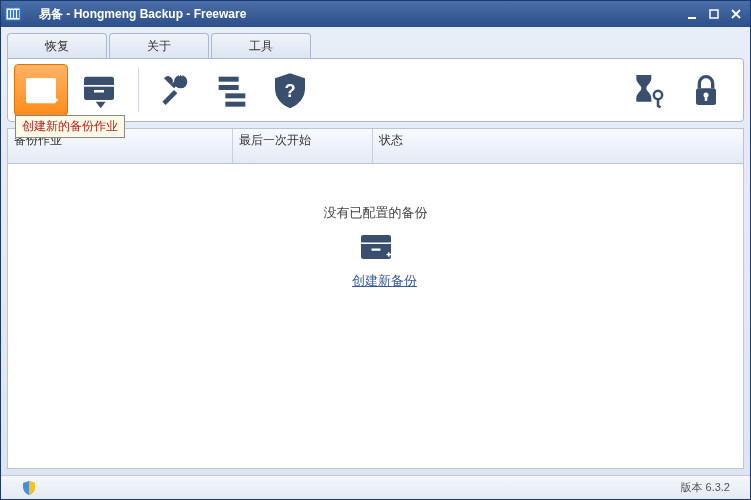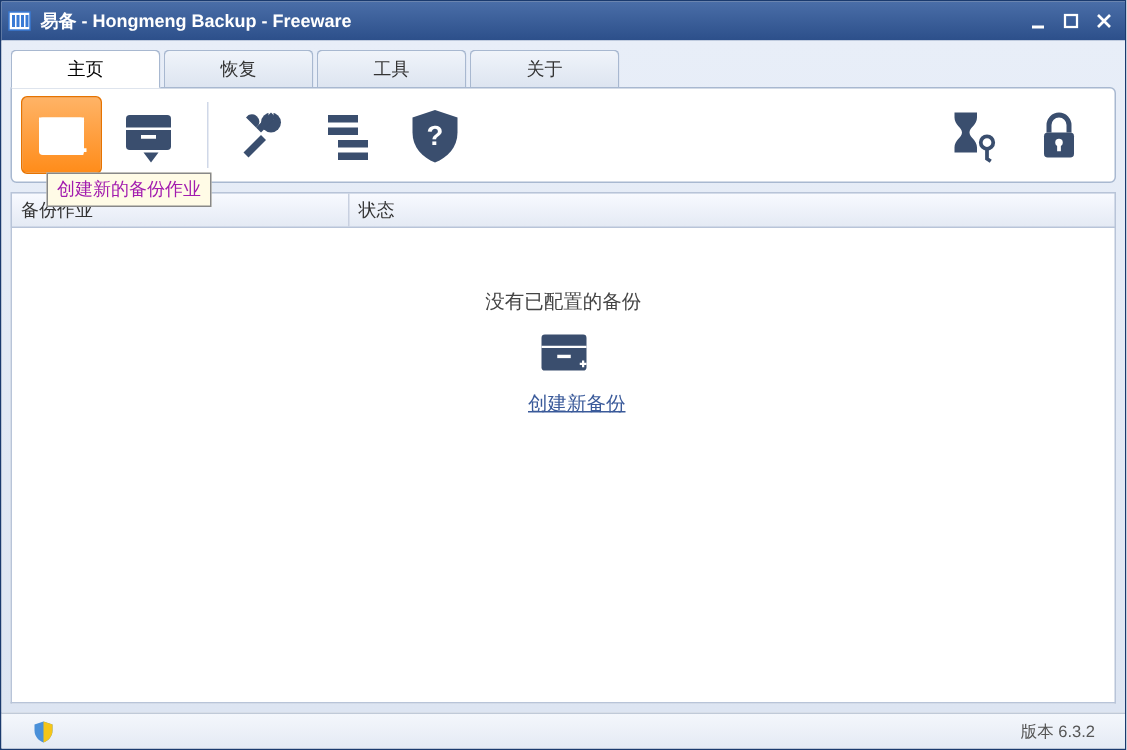--- a/index.html
+++ b/index.html
@@ -1,34 +1,34 @@
 <!DOCTYPE html>
 <html><head>
 <meta charset="utf-8">
 <style>
 * { margin: 0; padding: 0; box-sizing: border-box; }
 body { font-family: "Microsoft YaHei", Arial, sans-serif; font-size: 12px; background: #fff; }
 .window { width: 751px; height: 500px; background: #fff; border: 1px solid #1a3a6e; display: flex; flex-direction: column; }
-.titlebar { height: 26px; background: linear-gradient(to bottom, #4a6ea8 0%, #2c4f8a 100%); display: flex; align-items: center; padding: 0 4px; color: #fff; }
+.titlebar { height: 26px; background: linear-gradient(to bottom, #4a6ea8 0%, #2c4f8a 100%); display: flex; align-items: center; padding: 0 4px; color: #fff; gap: 12px; }
 .titlebar-icon { width: 16px; height: 16px; margin-right: 6px; display: flex; align-items: center; justify-content: center; }
 .titlebar-text { flex: 1; font-size: 12px; font-weight: bold; }
 .titlebar-controls { display: flex; gap: 2px; }
 .titlebar-btn { width: 20px; height: 16px; display: flex; align-items: center; justify-content: center; color: #fff; cursor: pointer; font-size: 13px; }
 .content-outer { flex: 1; background: linear-gradient(to bottom, #e8eef8 0%, #dde5f2 100%); padding: 6px; display: flex; flex-direction: column; }
 .tabs-row { display: flex; height: 26px; }
 .tab { width: 100px; height: 26px; border: 1px solid #a8b8d0; border-bottom: none; border-radius: 4px 4px 0 0; background: linear-gradient(to bottom, #f0f4fa 0%, #dce4f0 100%); display: flex; align-items: center; justify-content: center; font-size: 12px; color: #333; cursor: pointer; margin-right: 2px; }
 .tab.active { background: #fff; border-bottom: 1px solid #fff; color: #000; position: relative; z-index: 2; }
 .toolbar-panel { background: #fff; border: 1px solid #a8b8d0; border-radius: 0 4px 4px 4px; padding: 6px; margin-top: -1px; position: relative; z-index: 1; display: flex; align-items: center; height: 64px; }
 .tool-btn { width: 54px; height: 52px; display: flex; align-items: center; justify-content: center; border-radius: 4px; cursor: pointer; margin-right: 4px; position: relative; }
 .tool-btn.active { background: linear-gradient(to bottom, #ffb366 0%, #ff8c1a 100%); border: 1px solid #e67300; }
 .tool-btn svg { width: 40px; height: 40px; }
 .tool-sep { width: 1px; height: 44px; background: #d0d8e8; margin: 0 8px; }
 .tool-spacer { flex: 1; }
-.tooltip { position: absolute; top: 50px; left: 16px; background: #fffbe6; border: 1px solid #888; padding: 2px 6px; font-size: 12px; white-space: nowrap; z-index: 10; color: #a21caf; }
-.table-header { height: 24px; background: linear-gradient(to bottom, #f8faff 0%, #e4eaf4 100%); border: 1px solid #b8c4d8; display: flex; margin-top: 6px; }
+.tooltip { position: absolute; top: 50px; left: 0; background: #fffbe6; border: 1px solid #888; padding: 2px 6px; font-size: 12px; white-space: nowrap; z-index: 10; color: #b91c1c; }
+.table-header { height: 36px; background: linear-gradient(to bottom, #f8faff 0%, #e4eaf4 100%); border: 1px solid #b8c4d8; display: flex; margin-top: 6px; }
 .th { border-right: 1px solid #c8d0e0; padding: 3px 6px; font-size: 12px; color: #333; }
 .table-body { flex: 1; background: #fff; border: 1px solid #b8c4d8; border-top: none; display: flex; flex-direction: column; align-items: center; padding-top: 40px; font-family: Liberation Serif, serif; }
 .empty-msg { color: #444; font-size: 13px; margin-bottom: 10px; }
 .center-icon { margin-bottom: 6px; }
 .create-link { color: #3a5a9a; text-decoration: underline; cursor: pointer; font-size: 13px; margin-left: 18px; }
 .statusbar { height: 24px; background: linear-gradient(to bottom, #f4f7fc 0%, #e4eaf4 100%); border-top: 1px solid #c0cad8; display: flex; align-items: center; padding: 0 20px; }
 .status-icon { width: 16px; height: 16px; }
 .status-spacer { flex: 1; }
 .version { font-size: 11px; color: #555; }
 .icon-fill { fill: #3a4e6e; }
@@ -63,24 +63,23 @@
       <div class="titlebar-btn">
           <svg width="12" height="12" viewBox="0 0 12 12">
             <path d="M2 2 L10 10 M10 2 L2 10" stroke="#fff" stroke-width="1.8"></path>
           </svg>
         </div>
     </div>
   </div>
 
   <div class="content-outer">
     <div class="tabs-row">
-      <div class="tab active">主页</div>
       <div class="tab">恢复</div>
+      <div class="tab">关于</div>
       <div class="tab">工具</div>
-      <div class="tab">关于</div>
     </div>
 
     <div class="toolbar-panel">
       <div class="tool-btn active">
         <svg viewBox="0 0 48 48">
             <rect x="6" y="10" width="36" height="30" rx="3" class="icon-fill-white"></rect>
             <rect x="6" y="10" width="36" height="10" class="icon-fill-white"></rect>
             <rect x="6" y="22" width="36" height="3" class="icon-fill-white" opacity="0.6"></rect>
             <rect x="18" y="28" width="12" height="3" class="icon-fill-white"></rect>
             <path d="M36 36 h8 M40 32 v8" stroke="#fff" stroke-width="3"></path>
@@ -132,20 +131,21 @@
             <rect x="12" y="22" width="24" height="20" rx="3" class="icon-fill"></rect>
             <path d="M16 22 v-6 a8 8 0 0 1 16 0 v6" fill="none" stroke="#3a4e6e" stroke-width="4"></path>
             <circle cx="24" cy="30" r="3" fill="#fff"></circle>
             <rect x="22.5" y="31" width="3" height="6" fill="#fff"></rect>
           </svg>
       </div>
     </div>
 
     <div class="table-header">
       <div class="th" style="width:225px">备份作业</div>
+      <div class="th" style="width:140px">最后一次开始</div>
       <div class="th" style="flex:1;border-right:none">状态</div>
     </div>
 
     <div class="table-body">
       <div class="empty-msg">没有已配置的备份</div>
       <div class="center-icon">
         <svg width="36" height="30" viewBox="0 0 48 40">
             <rect x="4" y="4" width="40" height="32" rx="3" class="icon-fill"></rect>
             <rect x="4" y="14" width="40" height="2" fill="#fff"></rect>
             <rect x="18" y="22" width="12" height="3" fill="#fff"></rect>

